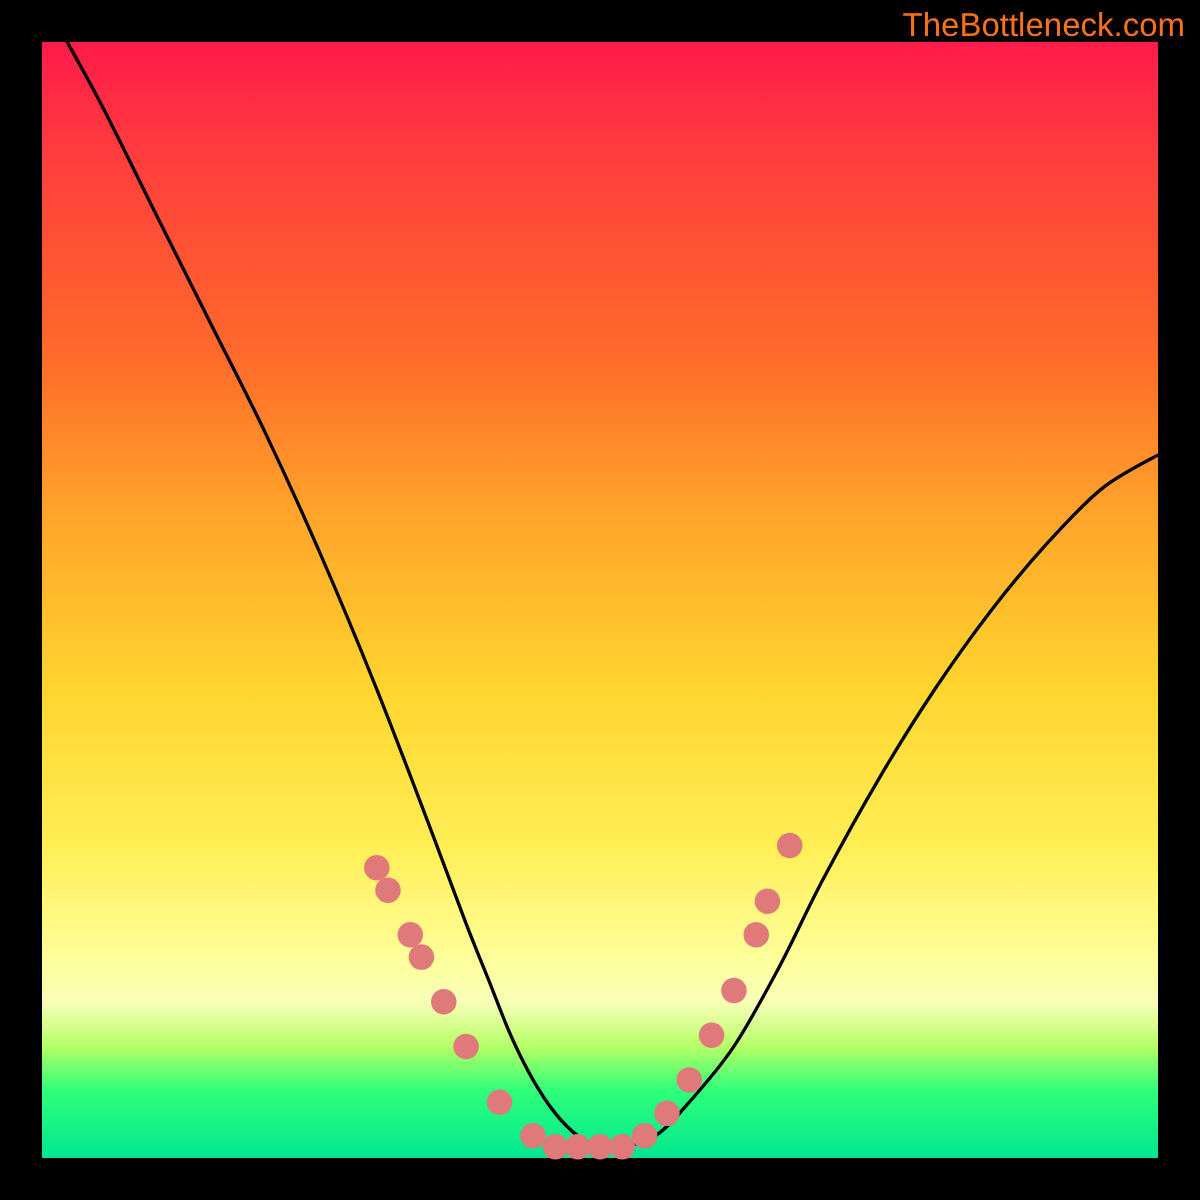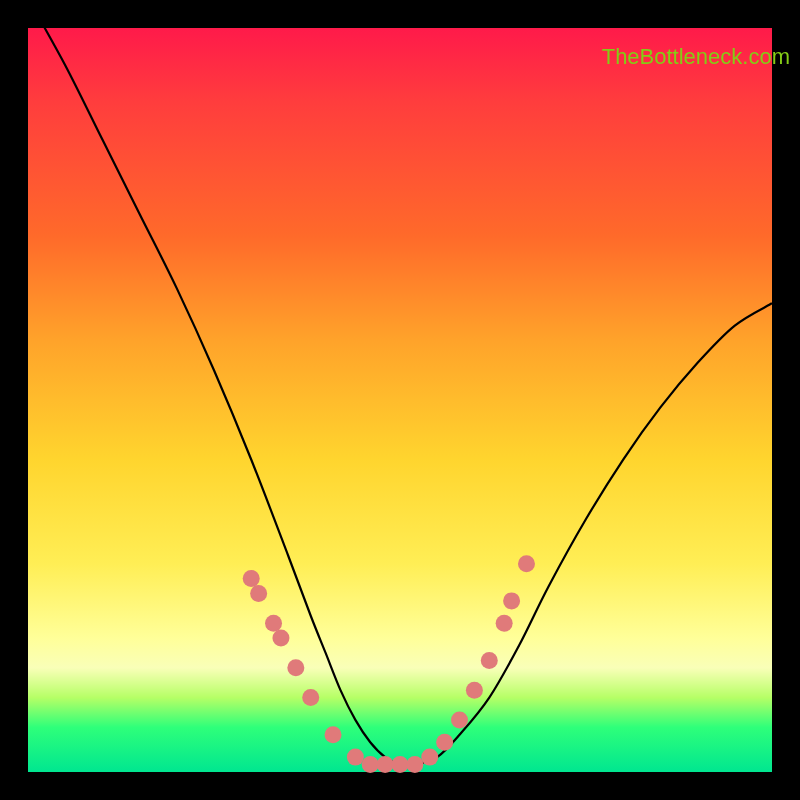--- a/index.html
+++ b/index.html
@@ -35,26 +35,25 @@
       #f9ffb8 86%,
       #b6ff66 90%,
       #2eff7a 94%,
       #00e690 100%
     );
   }
   .attrib {
     position: absolute;
     top: 4px;
     right: 10px;
-    color: #84cc16;
+    color: #f97316;
     font-size: 22px;
     font-weight: 500;
     font-family: Arial, sans-serif;
     white-space: nowrap;
-    margin-top: 40px;
   }
   svg.curve {
     position: absolute;
     left: 0;
     top: 0;
     width: 744px;
     height: 744px;
     overflow: visible;
   }
   .curve-path {

